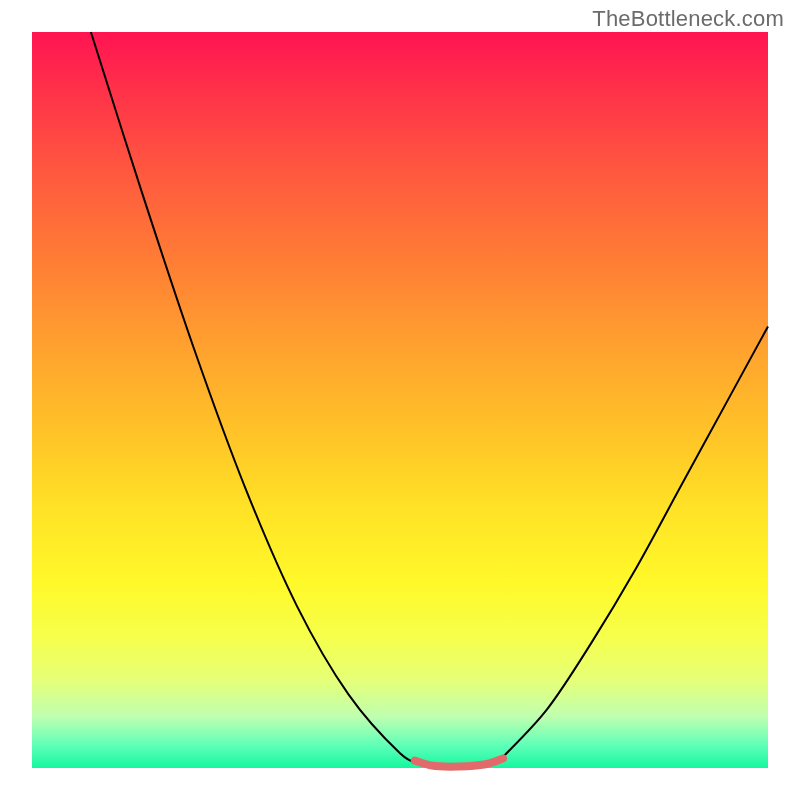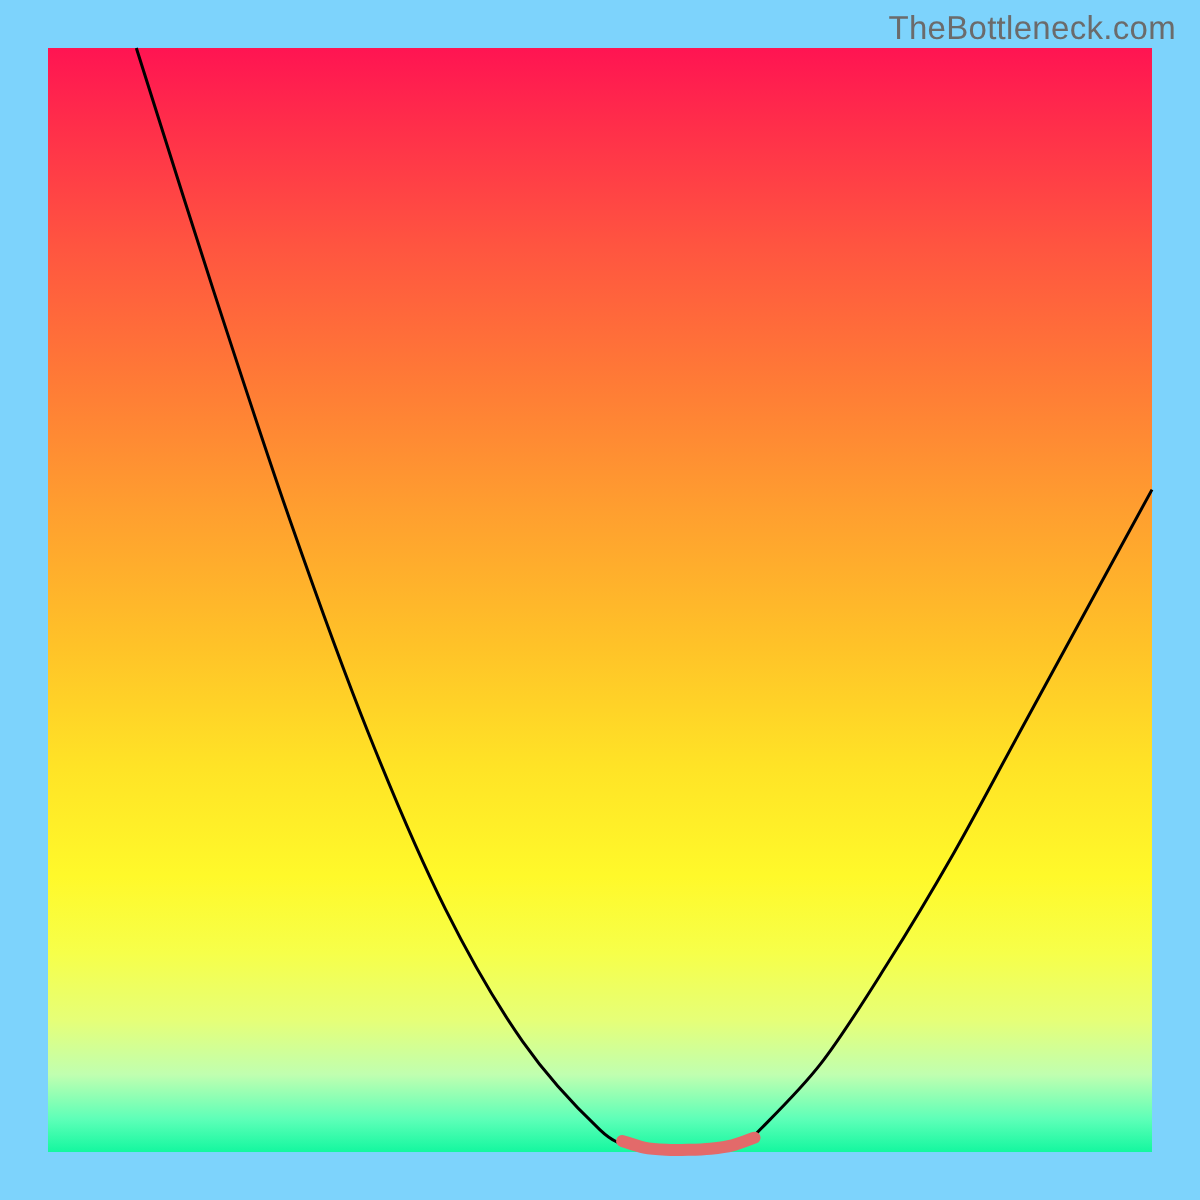--- a/index.html
+++ b/index.html
@@ -8,21 +8,21 @@
     width: 800px;
     height: 800px;
     background: #000;
     overflow: hidden;
     font-family: Arial, Helvetica, sans-serif;
   }
   .frame {
     position: relative;
     width: 800px;
     height: 800px;
-    background: #7dd3fc;
+    background: #ffffff;
   }
   .plot-area {
     position: absolute;
     left: 32px;
     top: 32px;
     width: 736px;
     height: 736px;
     background: linear-gradient(to bottom,
       #ff1452 0%,
       #ff2e4a 7%,

